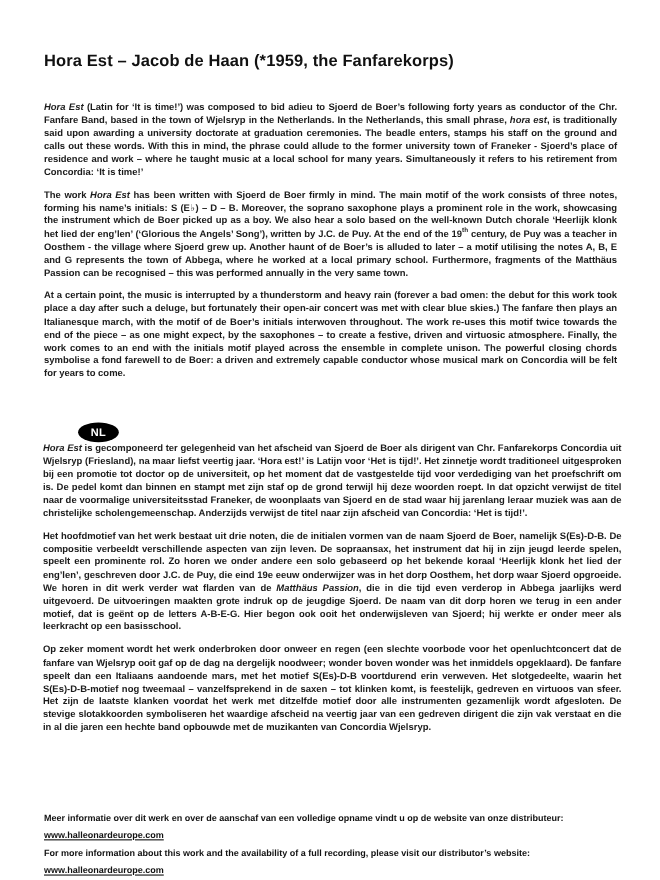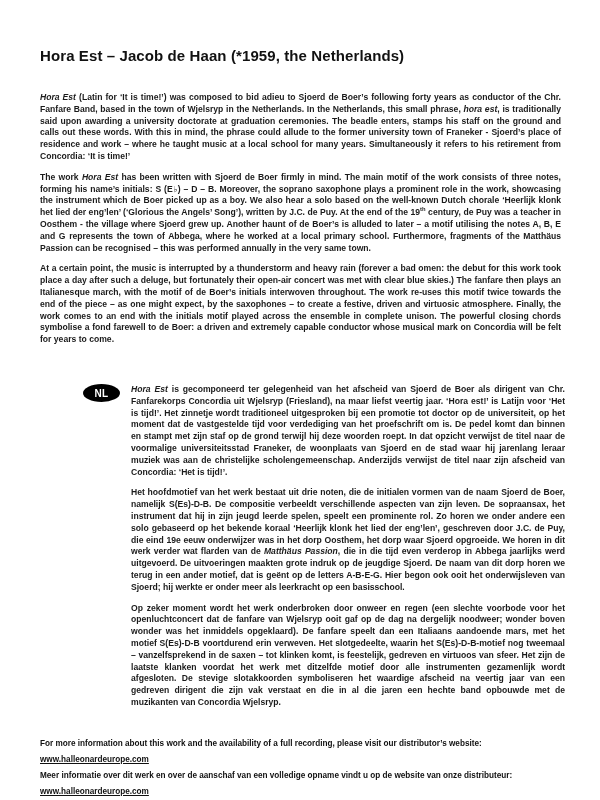--- a/index.html
+++ b/index.html
@@ -10,21 +10,21 @@
   }
   .title{
     position:absolute;left:40px;top:47px;margin:0;
     font-size:15px;font-weight:bold;color:#111;letter-spacing:.1px;
   }
   .body-text p{
     font-size:8.6px;line-height:11.8px;text-align:justify;
     margin:0 0 9px 0;color:#1b1b1b;font-weight:bold;
   }
   .english{position:absolute;left:40px;right:39px;top:92px;}
-  .dutch{position:absolute;left:51px;right:35px;top:384px;display:flex;}
+  .dutch{position:absolute;left:39px;right:35px;top:384px;display:flex;flex-direction:column;}
   .badge-col{width:80px;flex:none;}
   .nl-badge{
     display:flex;align-items:center;justify-content:center;
     width:37px;height:18px;margin-left:32px;margin-top:0px;
     background:#000;color:#fff;border-radius:50%;
     font-size:10px;font-weight:bold;letter-spacing:.3px;
   }
   .dutch-text{flex:1;min-width:0;}
   .it{font-style:italic;}
   sup{font-size:68%;line-height:0;vertical-align:super;}
@@ -33,37 +33,37 @@
     margin:0;font-size:8.2px;font-weight:bold;line-height:16px;
     color:#111;text-align:left;
   }
   .footer-line a{color:#111;text-decoration:underline;cursor:pointer;}
 </style>
 </head>
 <body>
 
 <div class="page">
 
-  <h1 class="title">Hora Est – Jacob de Haan (*1959, the Netherlands)</h1>
+  <h1 class="title">Hora Est – Jacob de Haan (*1959, the Fanfarekorps)</h1>
 
   <section class="english body-text">
     <p><span class="it">Hora Est</span><span> (Latin for ‘It is time!’) was composed to bid adieu to Sjoerd de Boer’s following forty years as conductor of the Chr. Fanfare Band, based in the town of Wjelsryp in the Netherlands. In the Netherlands, this small phrase, </span><span class="it">hora est</span><span>, is traditionally said upon awarding a university doctorate at graduation ceremonies. The beadle enters, stamps his staff on the ground and calls out these words. With this in mind, the phrase could allude to the former university town of Franeker - Sjoerd’s place of residence and work – where he taught music at a local school for many years. Simultaneously it refers to his retirement from Concordia: ‘It is time!’</span></p>
     <p><span>The work </span><span class="it">Hora Est</span><span> has been written with Sjoerd de Boer firmly in mind. The main motif of the work consists of three notes, forming his name’s initials: S (E♭) – D – B. Moreover, the soprano saxophone plays a prominent role in the work, showcasing the instrument which de Boer picked up as a boy. We also hear a solo based on the well-known Dutch chorale ‘Heerlijk klonk het lied der eng’len’ (‘Glorious the Angels’ Song’), written by J.C. de Puy. At the end of the 19</span><sup>th</sup><span> century, de Puy was a teacher in Oosthem - the village where Sjoerd grew up. Another haunt of de Boer’s is alluded to later – a motif utilising the notes A, B, E and G represents the town of Abbega, where he worked at a local primary school. Furthermore, fragments of the Matthäus Passion can be recognised – this was performed annually in the very same town.</span></p>
     <p><span>At a certain point, the music is interrupted by a thunderstorm and heavy rain (forever a bad omen: the debut for this work took place a day after such a deluge, but fortunately their open-air concert was met with clear blue skies.) The fanfare then plays an Italianesque march, with the motif of de Boer’s initials interwoven throughout. The work re-uses this motif twice towards the end of the piece – as one might expect, by the saxophones – to create a festive, driven and virtuosic atmosphere. Finally, the work comes to an end with the initials motif played across the ensemble in complete unison. The powerful closing chords symbolise a fond farewell to de Boer: a driven and extremely capable conductor whose musical mark on Concordia will be felt for years to come.</span></p>
   </section>
 
   <section class="dutch body-text">
     <div class="badge-col">
       <span class="nl-badge">NL</span>
     </div>
     <div class="dutch-text">
       <p><span class="it">Hora Est</span><span> is gecomponeerd ter gelegenheid van het afscheid van Sjoerd de Boer als dirigent van Chr. Fanfarekorps Concordia uit Wjelsryp (Friesland), na maar liefst veertig jaar. ‘Hora est!’ is Latijn voor ‘Het is tijd!’. Het zinnetje wordt traditioneel uitgesproken bij een promotie tot doctor op de universiteit, op het moment dat de vastgestelde tijd voor verdediging van het proefschrift om is. De pedel komt dan binnen en stampt met zijn staf op de grond terwijl hij deze woorden roept. In dat opzicht verwijst de titel naar de voormalige universiteitsstad Franeker, de woonplaats van Sjoerd en de stad waar hij jarenlang leraar muziek was aan de christelijke scholengemeenschap. Anderzijds verwijst de titel naar zijn afscheid van Concordia: ‘Het is tijd!’.</span></p>
       <p><span>Het hoofdmotief van het werk bestaat uit drie noten, die de initialen vormen van de naam Sjoerd de Boer, namelijk S(Es)-D-B. De compositie verbeeldt verschillende aspecten van zijn leven. De sopraansax, het instrument dat hij in zijn jeugd leerde spelen, speelt een prominente rol.  Zo horen we onder andere een solo gebaseerd op het bekende koraal ‘Heerlijk klonk het lied der eng’len’, geschreven door J.C. de Puy, die eind 19e eeuw onderwijzer was in het dorp Oosthem, het dorp waar Sjoerd opgroeide. We horen in dit werk verder wat flarden van de </span><span class="it">Matthäus Passion</span><span>, die in die tijd even verderop in Abbega jaarlijks werd uitgevoerd. De uitvoeringen maakten grote indruk op de jeugdige Sjoerd. De naam van dit dorp horen we terug in een ander motief, dat is geënt op de letters A-B-E-G. Hier begon ook ooit het onderwijsleven van Sjoerd; hij werkte er onder meer als leerkracht op een basisschool.</span></p>
       <p><span>Op zeker moment wordt het werk onderbroken door onweer en regen (een slechte voorbode voor het openluchtconcert dat de fanfare van Wjelsryp ooit gaf op de dag na dergelijk noodweer; wonder boven wonder was het inmiddels opgeklaard). De fanfare speelt dan een Italiaans aandoende mars, met het motief S(Es)-D-B voortdurend erin verweven. Het slotgedeelte, waarin het S(Es)-D-B-motief nog tweemaal – vanzelfsprekend in de saxen – tot klinken komt, is feestelijk, gedreven en virtuoos van sfeer. Het zijn de laatste klanken voordat het werk met ditzelfde motief door alle instrumenten gezamenlijk wordt afgesloten. De stevige slotakkoorden symboliseren het waardige afscheid na veertig jaar van een gedreven dirigent die zijn vak verstaat en die in al die jaren een hechte band opbouwde met de muzikanten van Concordia Wjelsryp.</span></p>
     </div>
   </section>
 
   <footer class="footer">
+    <p class="footer-line"><span>Meer informatie over dit werk en over de aanschaf van een volledige opname vindt u op de website van onze distributeur: </span><a>www.halleonardeurope.com</a></p>
     <p class="footer-line"><span>For more information about this work and the availability of a full recording, please visit our distributor’s website: </span><a>www.halleonardeurope.com</a></p>
-    <p class="footer-line"><span>Meer informatie over dit werk en over de aanschaf van een volledige opname vindt u op de website van onze distributeur: </span><a>www.halleonardeurope.com</a></p>
   </footer>
 
 </div>
 
 </body></html>

